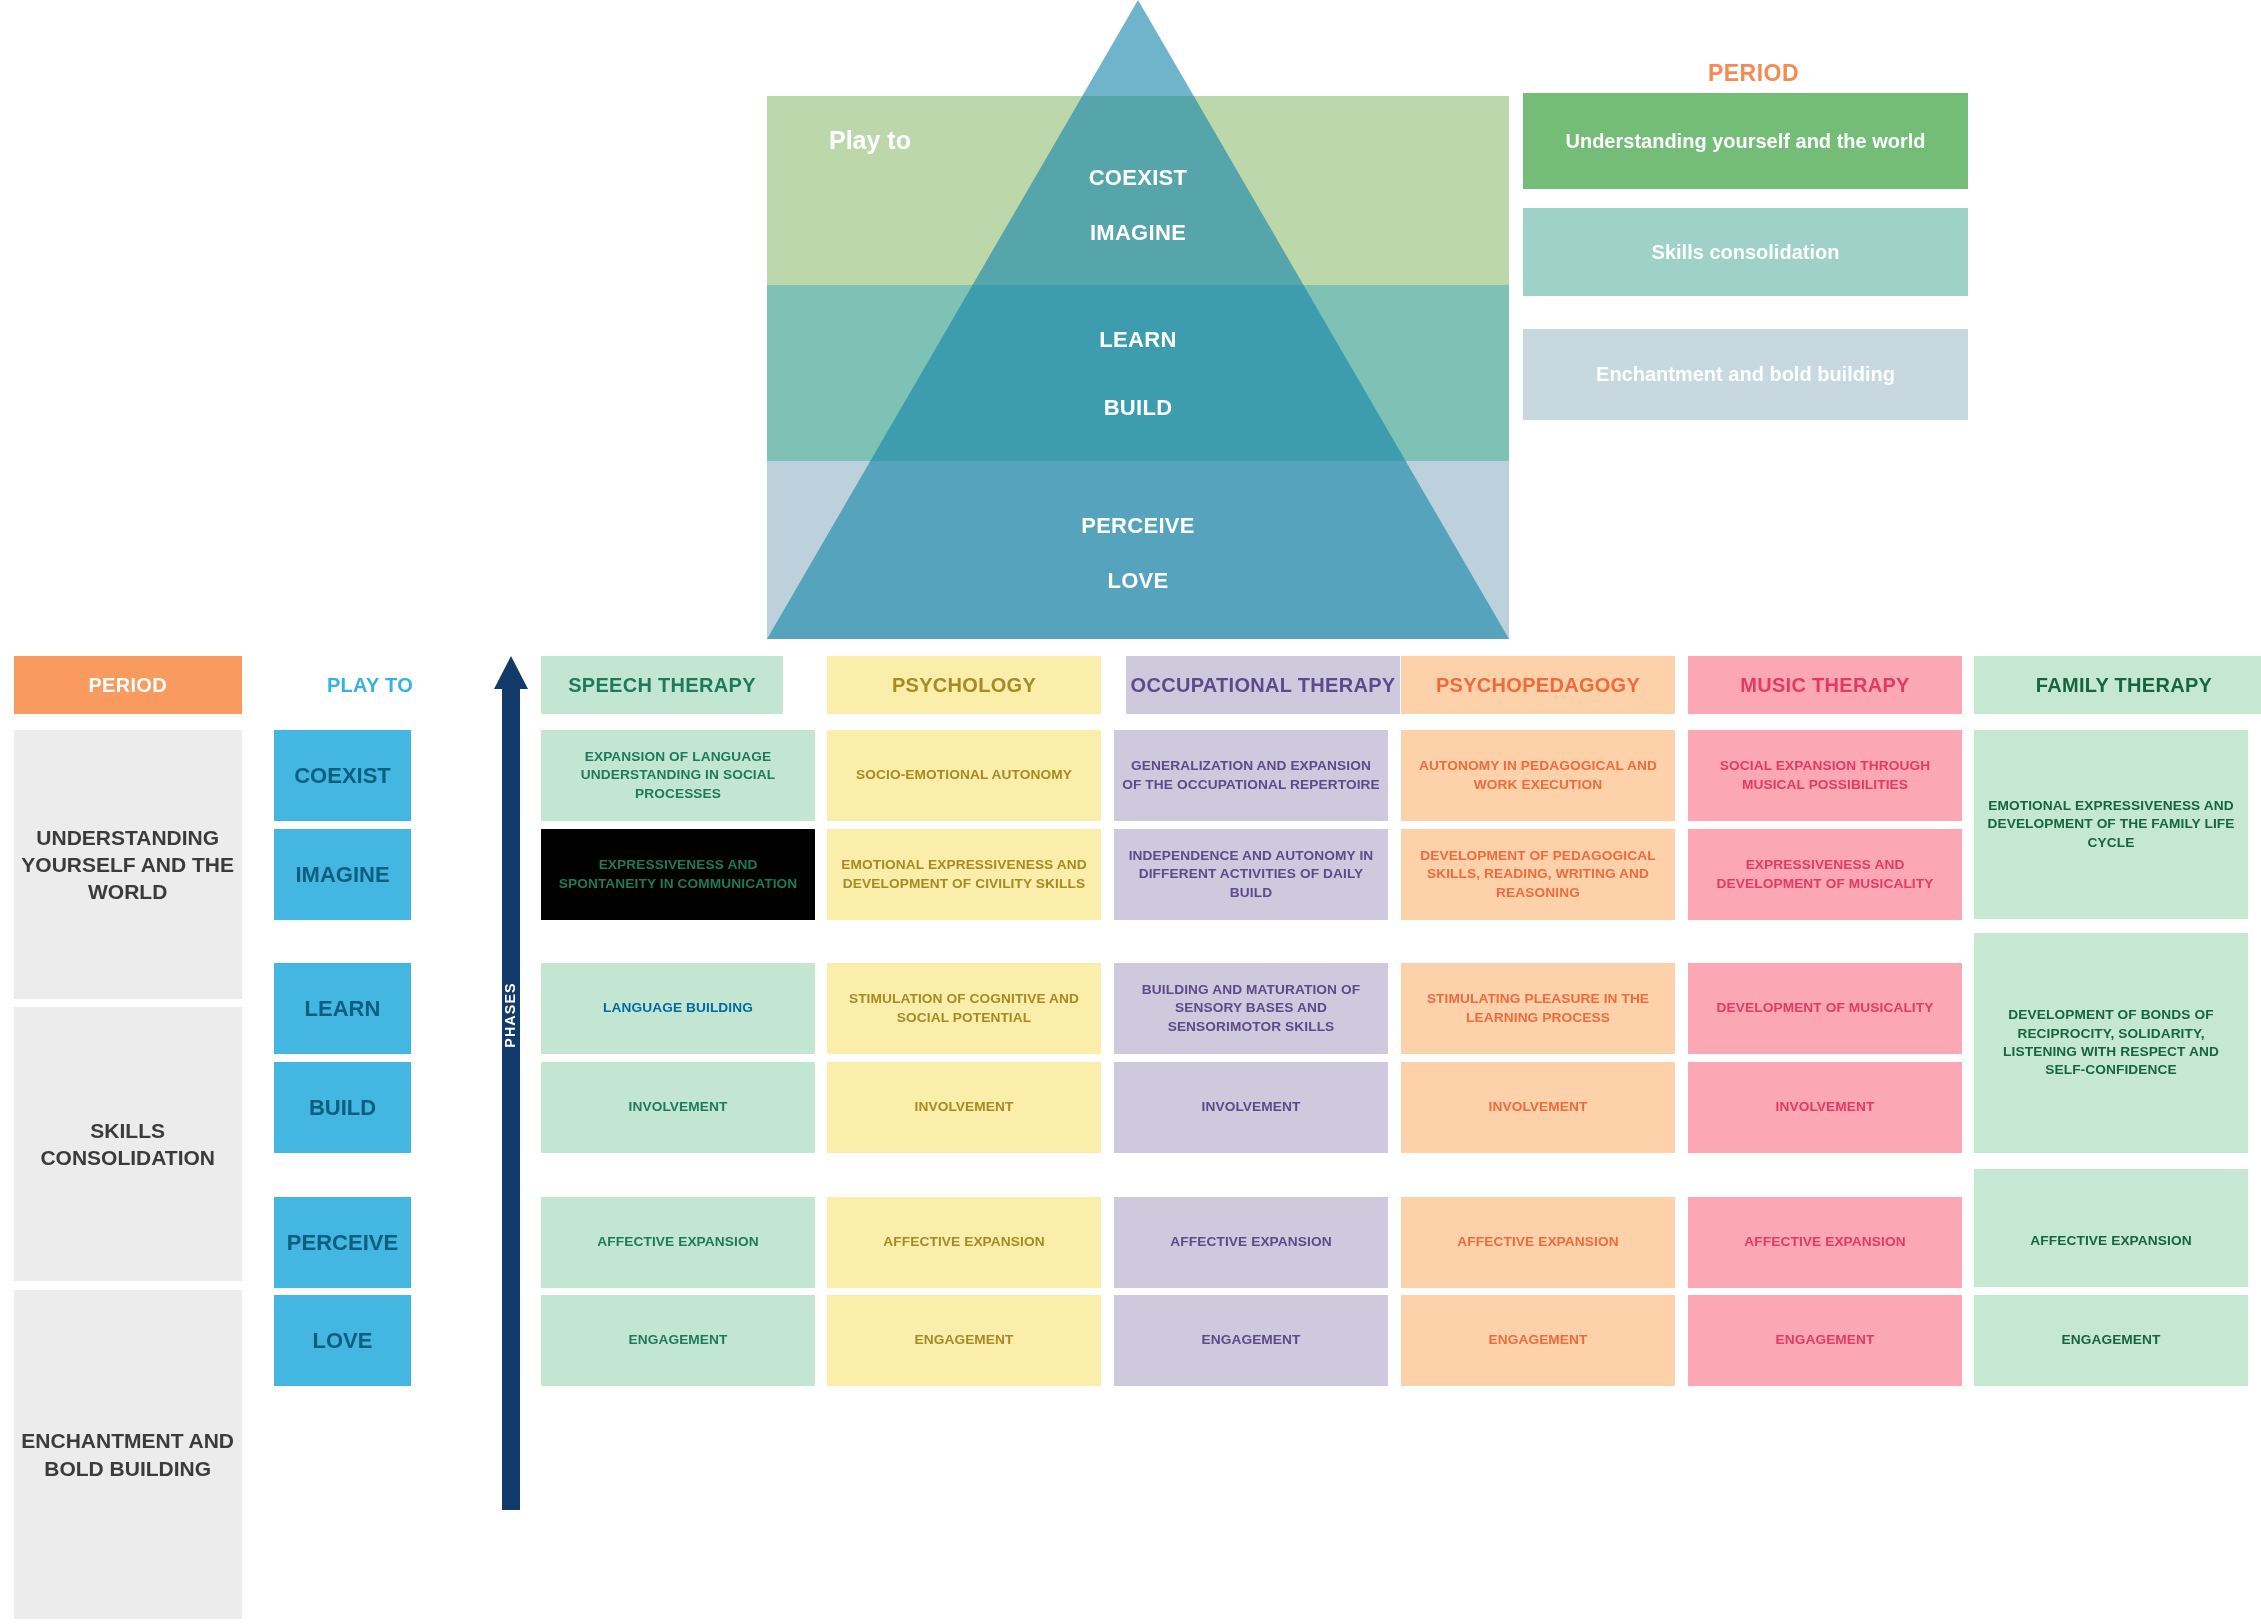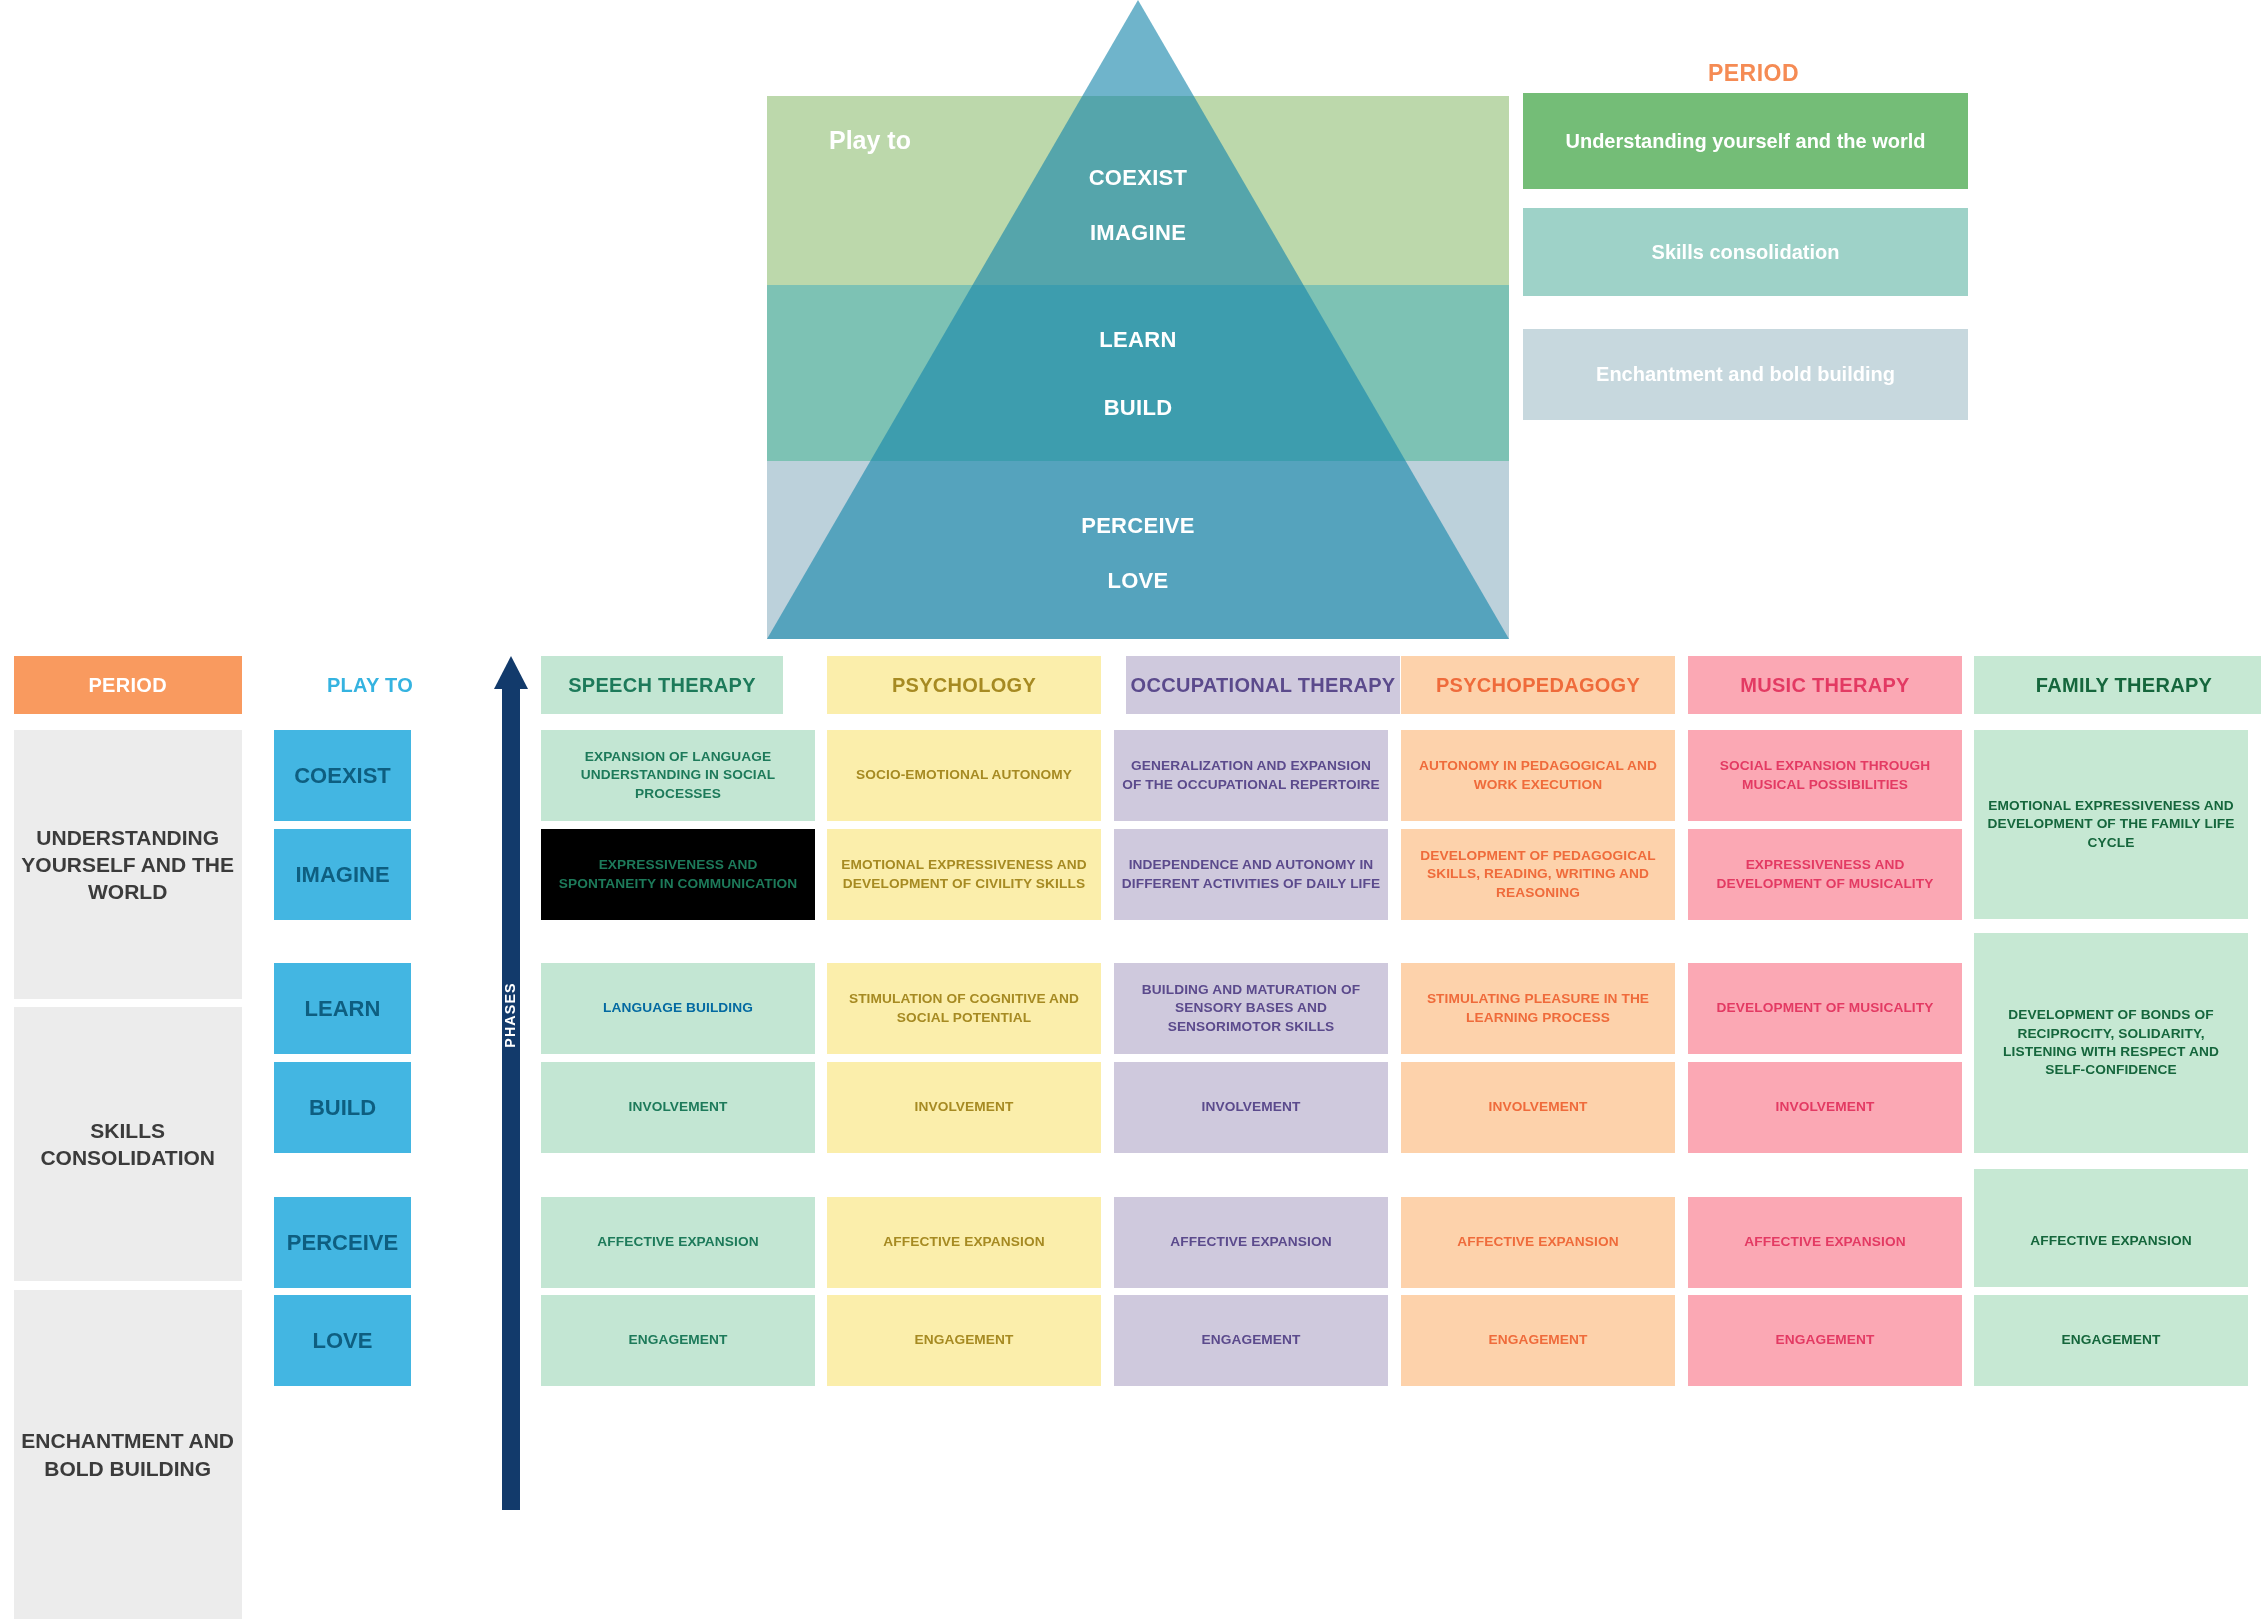--- a/index.html
+++ b/index.html
@@ -128,21 +128,21 @@
   <div class="cell body-cell" style="left:541px; top:639px; width:274px; height:91px; background:#c3e6d3; color:#1d7a5a;">ENGAGEMENT</div>
 
   <div class="cell body-cell" style="left:827px; top:74px; width:274px; height:91px; background:#fbeeab; color:#a68a22;">SOCIO-EMOTIONAL AUTONOMY</div>
   <div class="cell body-cell" style="left:827px; top:173px; width:274px; height:91px; background:#fbeeab; color:#a68a22;">EMOTIONAL EXPRESSIVENESS AND DEVELOPMENT OF CIVILITY SKILLS</div>
   <div class="cell body-cell" style="left:827px; top:307px; width:274px; height:91px; background:#fbeeab; color:#a68a22;">STIMULATION OF COGNITIVE AND SOCIAL POTENTIAL</div>
   <div class="cell body-cell" style="left:827px; top:406px; width:274px; height:91px; background:#fbeeab; color:#a68a22;">INVOLVEMENT</div>
   <div class="cell body-cell" style="left:827px; top:541px; width:274px; height:91px; background:#fbeeab; color:#a68a22;">AFFECTIVE EXPANSION</div>
   <div class="cell body-cell" style="left:827px; top:639px; width:274px; height:91px; background:#fbeeab; color:#a68a22;">ENGAGEMENT</div>
 
   <div class="cell body-cell" style="left:1114px; top:74px; width:274px; height:91px; background:#cfc9dd; color:#5b4a8c;">GENERALIZATION AND EXPANSION OF THE OCCUPATIONAL REPERTOIRE</div>
-  <div class="cell body-cell" style="left:1114px; top:173px; width:274px; height:91px; background:#cfc9dd; color:#5b4a8c;">INDEPENDENCE AND AUTONOMY IN DIFFERENT ACTIVITIES OF DAILY LIFE</div>
+  <div class="cell body-cell" style="left:1114px; top:173px; width:274px; height:91px; background:#cfc9dd; color:#5b4a8c;">INDEPENDENCE AND AUTONOMY IN DIFFERENT ACTIVITIES OF DAILY BUILD</div>
   <div class="cell body-cell" style="left:1114px; top:307px; width:274px; height:91px; background:#cfc9dd; color:#5b4a8c;">BUILDING AND MATURATION OF SENSORY BASES AND SENSORIMOTOR SKILLS</div>
   <div class="cell body-cell" style="left:1114px; top:406px; width:274px; height:91px; background:#cfc9dd; color:#5b4a8c;">INVOLVEMENT</div>
   <div class="cell body-cell" style="left:1114px; top:541px; width:274px; height:91px; background:#cfc9dd; color:#5b4a8c;">AFFECTIVE EXPANSION</div>
   <div class="cell body-cell" style="left:1114px; top:639px; width:274px; height:91px; background:#cfc9dd; color:#5b4a8c;">ENGAGEMENT</div>
 
   <div class="cell body-cell" style="left:1401px; top:74px; width:274px; height:91px; background:#fdd2ab; color:#ef6b3b;">AUTONOMY IN PEDAGOGICAL AND WORK EXECUTION</div>
   <div class="cell body-cell" style="left:1401px; top:173px; width:274px; height:91px; background:#fdd2ab; color:#ef6b3b;">DEVELOPMENT OF PEDAGOGICAL SKILLS, READING, WRITING AND REASONING</div>
   <div class="cell body-cell" style="left:1401px; top:307px; width:274px; height:91px; background:#fdd2ab; color:#ef6b3b;">STIMULATING PLEASURE IN THE LEARNING PROCESS</div>
   <div class="cell body-cell" style="left:1401px; top:406px; width:274px; height:91px; background:#fdd2ab; color:#ef6b3b;">INVOLVEMENT</div>
   <div class="cell body-cell" style="left:1401px; top:541px; width:274px; height:91px; background:#fdd2ab; color:#ef6b3b;">AFFECTIVE EXPANSION</div>

